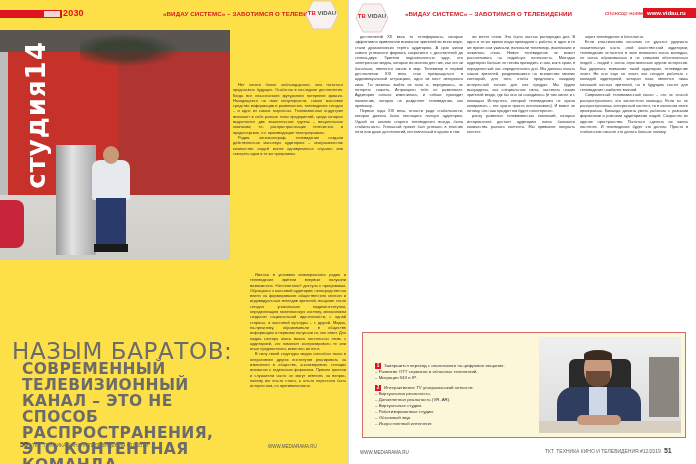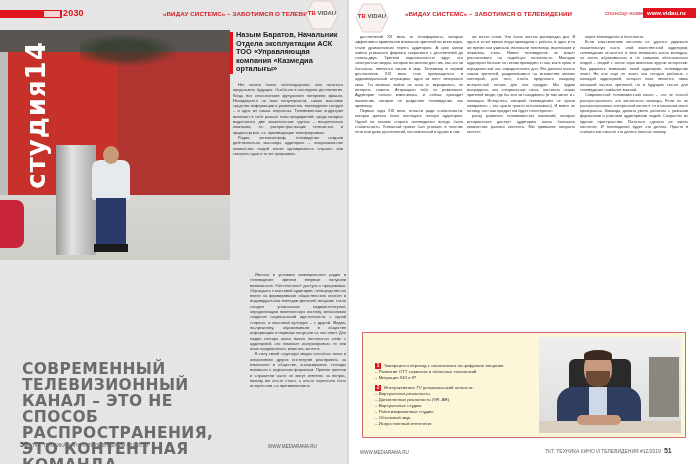--- a/index.html
+++ b/index.html
@@ -1,20 +1,20 @@
 <!DOCTYPE html>
 <html><head>
 <meta charset="utf-8">
 <style>
   * { box-sizing: border-box; margin: 0; padding: 0; }
   html, body { width: 696px; height: 464px; overflow: hidden; background: #fff; }
   body { font-family: "Liberation Sans", sans-serif; position: relative; }
 
   .spread { position: absolute; left: 0; top: 0; width: 696px; height: 464px; background: #fff; }
-  .page { position: absolute; top: 0; height: 464px; background: #e5e5e5; }
+  .page { position: absolute; top: 0; height: 464px; background: #fde047; }
   .page.left { left: 0; width: 347px; }
   .page.right { left: 349px; width: 347px; }
   .gutter { position: absolute; left: 347px; top: 0; width: 2px; height: 464px; background: #d8d8d8; }
 
   
   .hdr-red-bar { position: absolute; left: 0; top: 10px; width: 62px; height: 8px; background: #e0141e; }
   .hdr-tag { position: absolute; left: 44px; top: 11px; width: 16px; height: 6px; background: #f4d5d5; }
   .hdr-year { position: absolute; left: 63px; top: 8px; font-size: 9px; color: #e0141e; font-weight: bold; letter-spacing: 0.2px; }
   .hdr-tagline { position: absolute; top: 10px; font-size: 6.2px; font-weight: bold; color: #d51a24; letter-spacing: 0.1px; white-space: nowrap; }
   .hdr-tagline.l { left: 163px; }
@@ -107,34 +107,31 @@
         </div>
       <div class="ph-floor"></div>
       <div class="ph-pouf"></div>
       <div class="ph-pillar"></div>
       <div class="ph-man-shirt"></div>
       <div class="ph-man-head"></div>
       <div class="ph-man-legs"></div>
       <div class="ph-man-shoes"></div>
     </div>
 
-    <div class="subj-box">
-      <div class="subj-bar"></div>
-      <div class="subj-text">Назым Баратов, Начальник Отдела эксплуатации АСК ТОО «Управляющая компания «Казмедиа орталығы»</div>
-    </div>
 
     <div class="col" style="left:233px; top:82px; width:110px; height:190px;">
       <p>Нет ничего более неблагодарного, чем пытаться предсказать будущее. Особенно в последние десятилетия. Когда все классические футурологи потерпели фиаско. Находящееся на пике популярности, самое массовое средство информации и развлечения, телевидение сегодня – и одно из самых затратных. Телевизионная индустрия включает в себя разные типы предприятий, среди которых выделяются две значительные группы – вещательные компании, т.е. распространяющие телесигнал, и продюсерские, т.е. производящие телепрограммы.</p>
       <p>Радио, кинематограф, телевидение создали действительно массовую аудиторию – неограниченное количество людей могли одновременно слушать или смотреть одни и те же программы.</p>
     </div>
     <div class="col" style="left:250px; top:272px; width:96px; height:172px;">
       <p>Именно в условиях коммерческого радио и телевидения зрители впервые получили возможность «бесплатного» доступа к программам. Обращаясь к массовой аудитории, непосредственно влияя на формирование общественного мнения и индивидуальных взглядов зрителей, вещание стало сегодня уникальным медиаинститутом, определяющим политическую систему, механизмом создания национальной идентичности, с одной стороны, и массовой культуры – с другой. Медиа, по-прежнему, образовывали в обществе информацию и первыми получали на нее ответ. Для медиа сектора очень важна постоянная связь с аудиторией, это помогает контролировать те или иные предпочтения, изменять контент.</p>
       <p>В силу своей структуры медиа способны точно и оперативнее других институтов реагировать на изменения в обществе, анализировать стоящих внимания к отдельным форматам. Причем зрители и слушатели часто не могут ответить на вопрос, почему им что-то стало, а что-то перестало быть интересным, на противоположно.</p>
     </div>
 
+    <div class="headline-name">НАЗЫМ БАРАТОВ:</div>
     <div class="headline-text">СОВРЕМЕННЫЙ ТЕЛЕВИЗИОННЫЙ КАНАЛ – ЭТО НЕ СПОСОБ РАСПРОСТРАНЕНИЯ, ЭТО КОНТЕНТНАЯ КОМАНДА</div>
 
     <div class="footer-left">
       <b>50</b><span>ТКТ. ТЕХНИКА КИНО И ТЕЛЕВИДЕНИЯ #12/2019</span>
     </div>
     <div class="footer-url-l">WWW.MEDIARAMA.RU</div>
   </div>
 
   <div class="gutter"></div>
 

